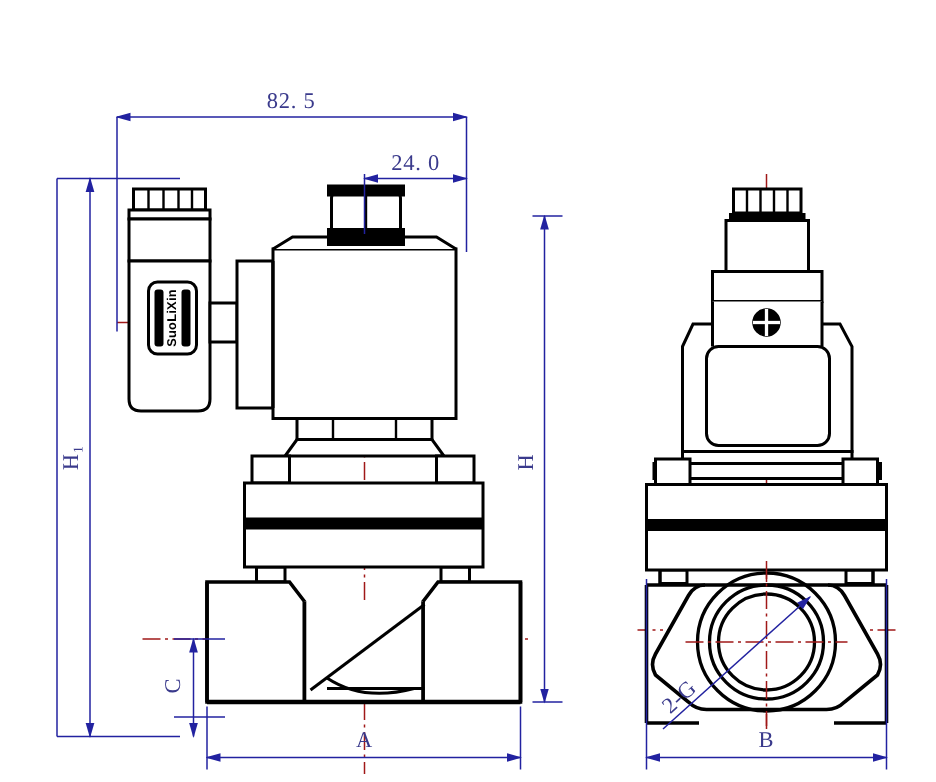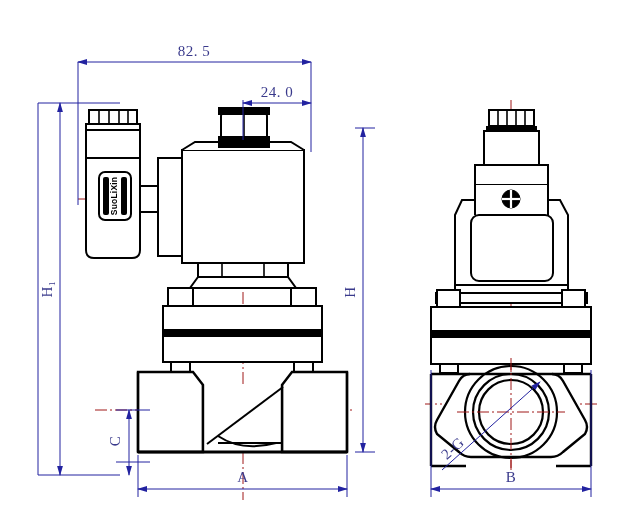--- a/index.html
+++ b/index.html
@@ -2,21 +2,21 @@
 <html><head>
 <meta charset="utf-8">
 <title>Solenoid Valve Dimensional Drawing</title>
 <style>
   html,body{margin:0;padding:0;background:#ffffff;}
   body{
     width:624px;height:521px;
     font-family:"Liberation Serif", serif;
     overflow:hidden;position:relative;
   }
-  #drawing-root{position:absolute;left:0;top:0;width:624px;height:413px;text-decoration:underline;}
+  #drawing-root{position:absolute;left:0;top:16px;width:624px;height:413px;text-decoration:underline;}
   svg{display:block;}
   .dimtext{
     font-family:"Liberation Serif", serif;
     font-size:14px;
     fill:#3a3a8c;
     letter-spacing:0.5px;
   }
   .dimtext-lg{font-size:15px;}
   .brandtext{
     font-family:"Liberation Sans", sans-serif;

